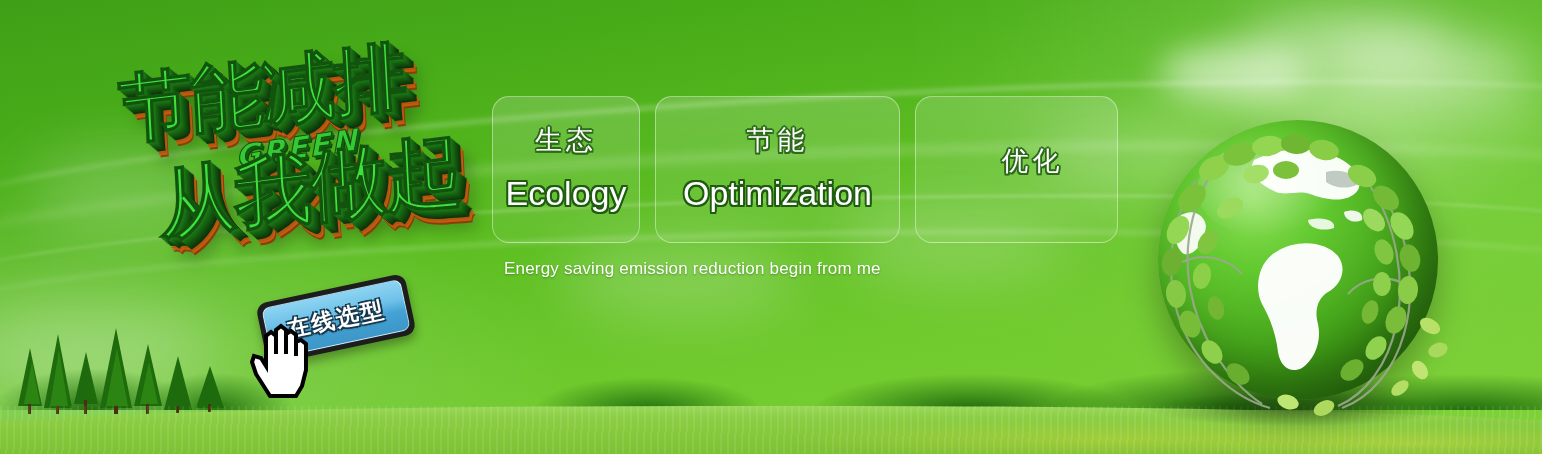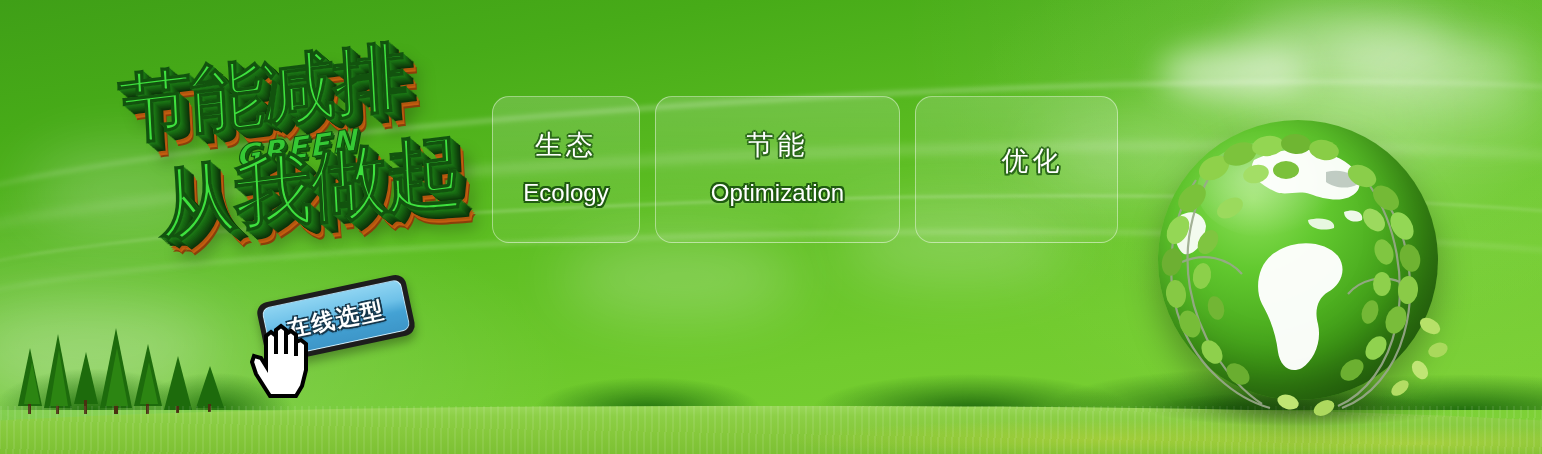--- a/index.html
+++ b/index.html
@@ -102,21 +102,21 @@
   .card-cn{
     font-size:27px;color:#ffffff;letter-spacing:4px;line-height:1;
     margin-top:6px;margin-bottom:22px;
     text-shadow:
       -1.5px -1.5px 0 #2c6a1a, 1.5px -1.5px 0 #2c6a1a,
       -1.5px  1.5px 0 #2c6a1a, 1.5px  1.5px 0 #2c6a1a,
        0 -1.8px 0 #2c6a1a, 0 1.8px 0 #2c6a1a,
       -1.8px 0 0 #2c6a1a, 1.8px 0 0 #2c6a1a;
   }
   .card-en{
-    font-size:24px;color:#ffffff;line-height:1;margin-bottom:8px;
+    font-size:34px;color:#ffffff;line-height:1;margin-bottom:8px;
     text-shadow:
       -1.6px -1.6px 0 #1f5c10, 1.6px -1.6px 0 #1f5c10,
       -1.6px  1.6px 0 #1f5c10, 1.6px  1.6px 0 #1f5c10,
        0 -2px 0 #1f5c10, 0 2px 0 #1f5c10,
       -2px 0 0 #1f5c10, 2px 0 0 #1f5c10;
   }
   .tagline{
     position:absolute;left:504px;top:259px;
     font-size:17px;color:#ffffff;letter-spacing:.2px;
     text-shadow:0 1px 2px rgba(30,80,10,0.45);
@@ -246,20 +246,21 @@
     </div>
     <div class="card" style="width:245px;">
       <div class="card-cn nosel">节能</div>
       <div class="card-en nosel">Optimization</div>
     </div>
     <div class="card" style="width:203px;padding-left:32px;">
       <div class="card-cn nosel">优化</div>
     </div>
   </div>
 
+  <div class="tagline nosel">Energy saving emission reduction begin from me</div>
 
   <div class="globe-wrap">
     <div class="globe-shadow"></div>
     <div class="globe">
       <div class="globe-gloss"></div>
       <svg viewBox="0 0 280 280" style="position:absolute;inset:0;width:100%;height:100%;">
 
         <path d="M96 40 C120 28 152 26 176 36 C196 44 206 58 200 70 C190 84 168 80 152 74
                  C140 70 128 76 118 72 C104 66 88 54 96 40 Z" fill="#ffffff" opacity=".96"></path>
         <path d="M168 52 C184 48 198 54 200 64 C190 70 176 68 168 62 Z" fill="#b9c6bd" opacity=".9"></path>

